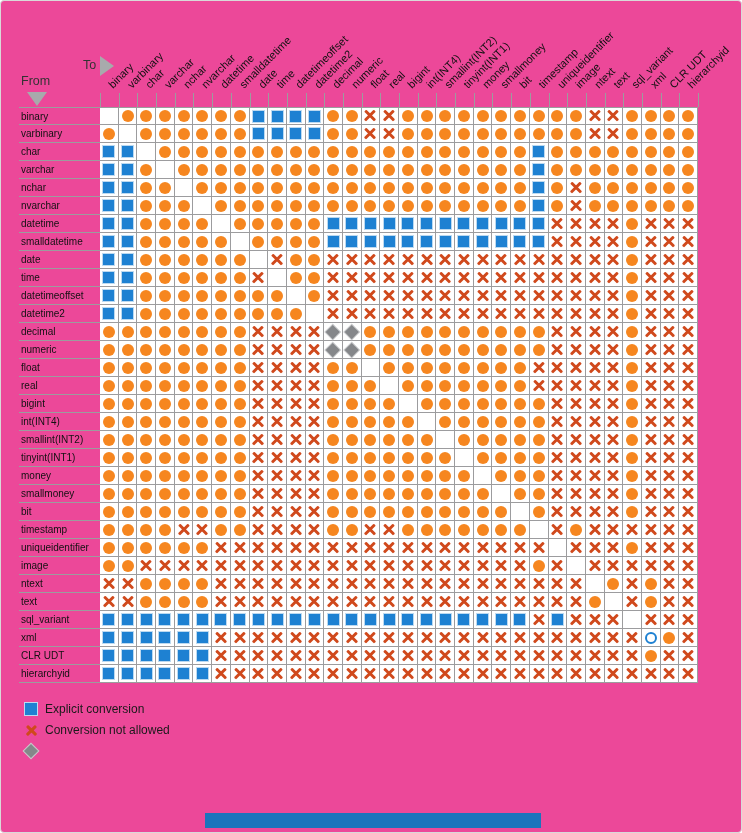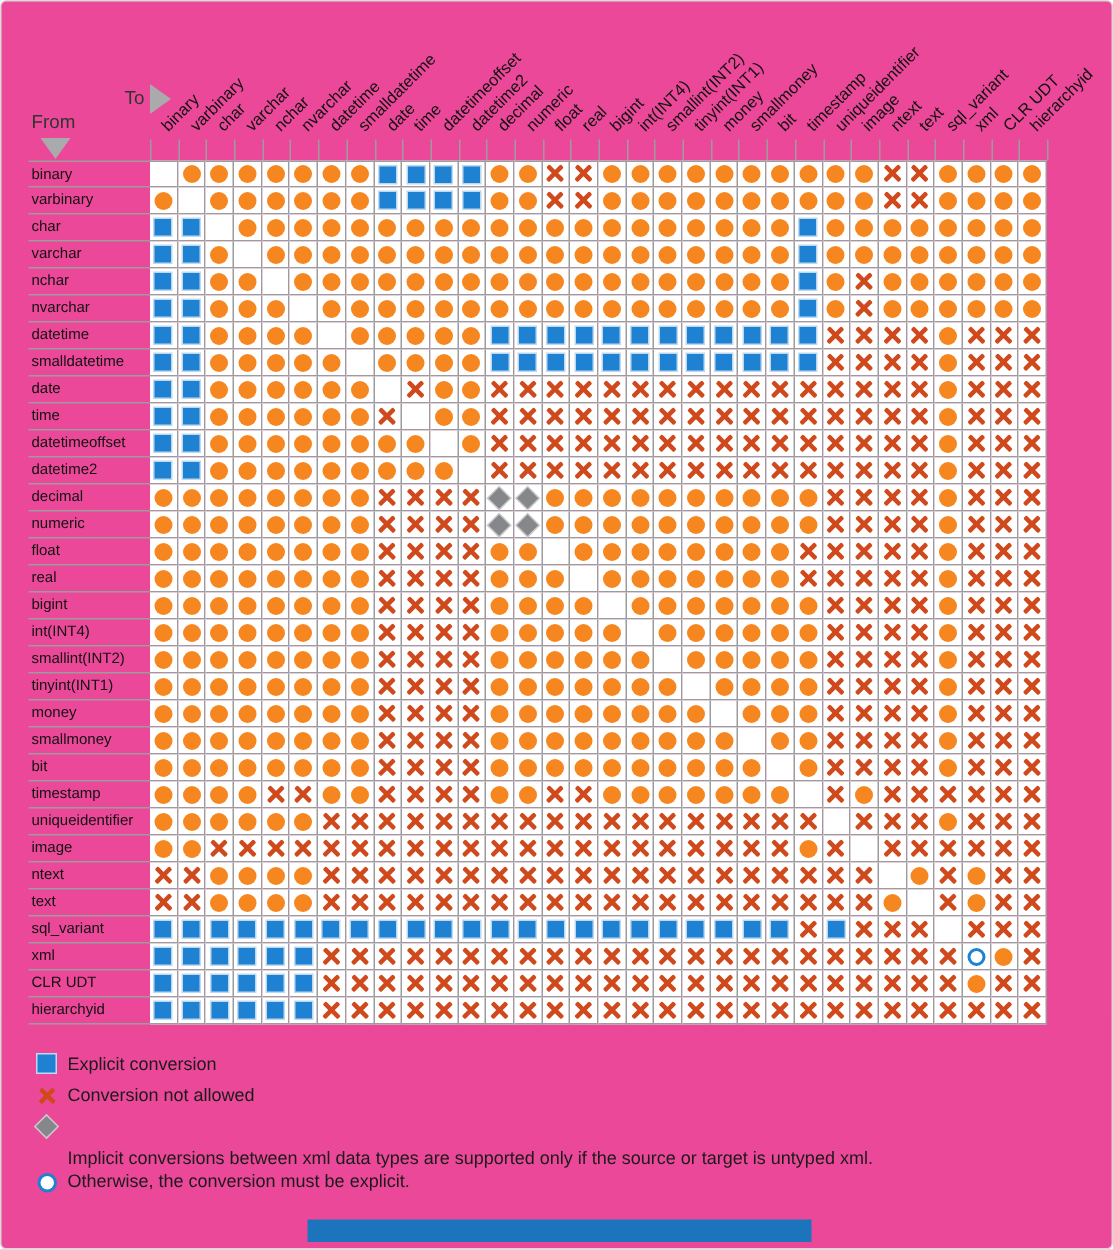--- a/index.html
+++ b/index.html
@@ -43,21 +43,21 @@
   .sym-I{width:12px;height:12px;border-radius:50%;background:var(--implicit);}
   .sym-D{width:9.5px;height:9.5px;background:var(--cast_diamond);transform:rotate(45deg);box-shadow:0 0 0 1px #c9cacc;}
   .sym-O{width:8px;height:8px;border-radius:50%;border:2px solid var(--explicit);background:#fff;}
   .sym-X{position:relative;width:14px;height:14px;}
   .sym-X::before,.sym-X::after{content:"";position:absolute;left:0;top:5.4px;width:14px;height:3.3px;
     background:var(--not_allowed);border-radius:1px;}
   .sym-X::before{transform:rotate(45deg);} .sym-X::after{transform:rotate(-45deg);}
 
   
   #legend{position:absolute;left:24px;top:701px;width:692px;font-size:12px;}
-  .lg-item{display:flex;align-items:flex-end;margin-bottom:7px;line-height:14px;}
+  .lg-item{display:flex;align-items:center;margin-bottom:7px;line-height:14px;}
   .lg-icon{width:15px;margin-right:5px;display:flex;justify-content:flex-start;align-items:center;height:14px;}
   .lg-item .sym-E{width:12px;height:12px;}
   .lg-item .sym-I{width:12.5px;height:12.5px;}
   .lg-item .sym-D{width:10px;height:10px;margin-left:1px;}
   .lg-item .sym-O{width:9px;height:9px;}
   .lg-item .sym-X{width:13px;height:13px;}
   .lg-item .sym-X::before,.lg-item .sym-X::after{width:13px;top:5px;}
   .lg-text div{line-height:15px;}
 
   #footer-bar{position:absolute;left:204px;top:812px;width:336px;height:15px;background:var(--footer_bar);}
@@ -3269,25 +3269,16 @@
       <span class="lg-icon">
           <span class="sym sym-X"></span>
         </span>
       <span class="lg-text">Conversion not allowed</span>
     </div>
     <div class="lg-item">
       <span class="lg-icon">
           <span class="sym sym-D"></span>
         </span>
     </div>
-    <div class="lg-item">
-      <span class="lg-icon">
-          <span class="sym sym-O"></span>
-        </span>
-      <span class="lg-text">
-        <div>Implicit conversions between xml data types are supported only if the source or target is untyped xml.</div>
-        <div>Otherwise, the conversion must be explicit.</div>
-      </span>
-    </div>
   </div>
 
   <div id="footer-bar"></div>
 </div>
 
 </body></html>

